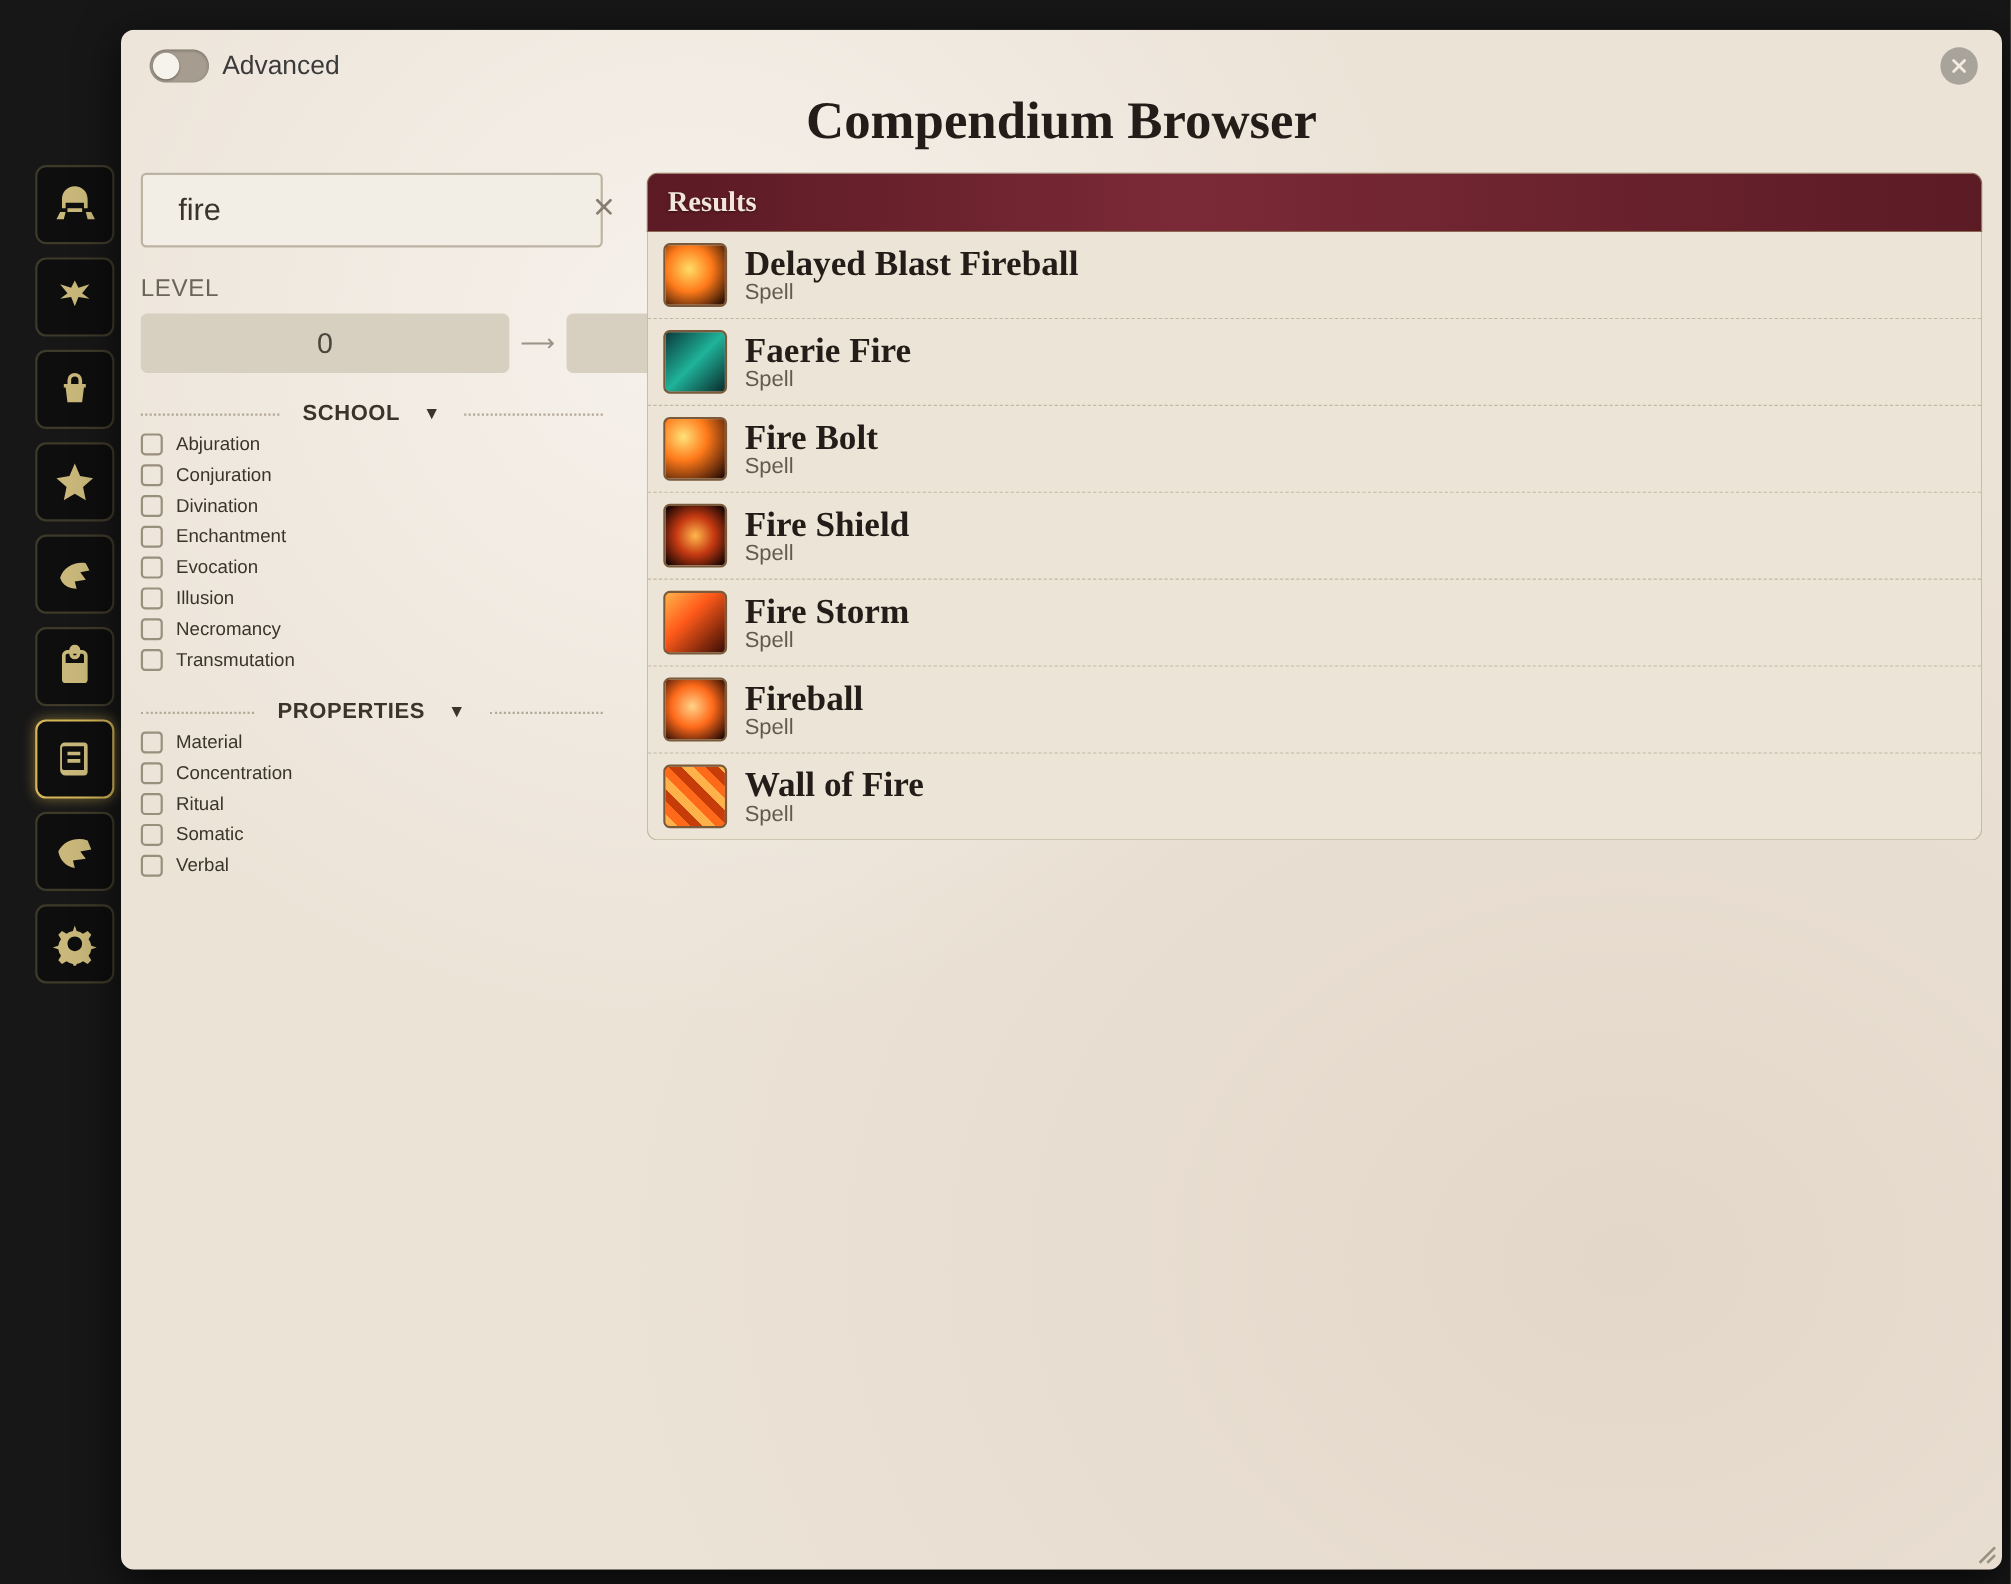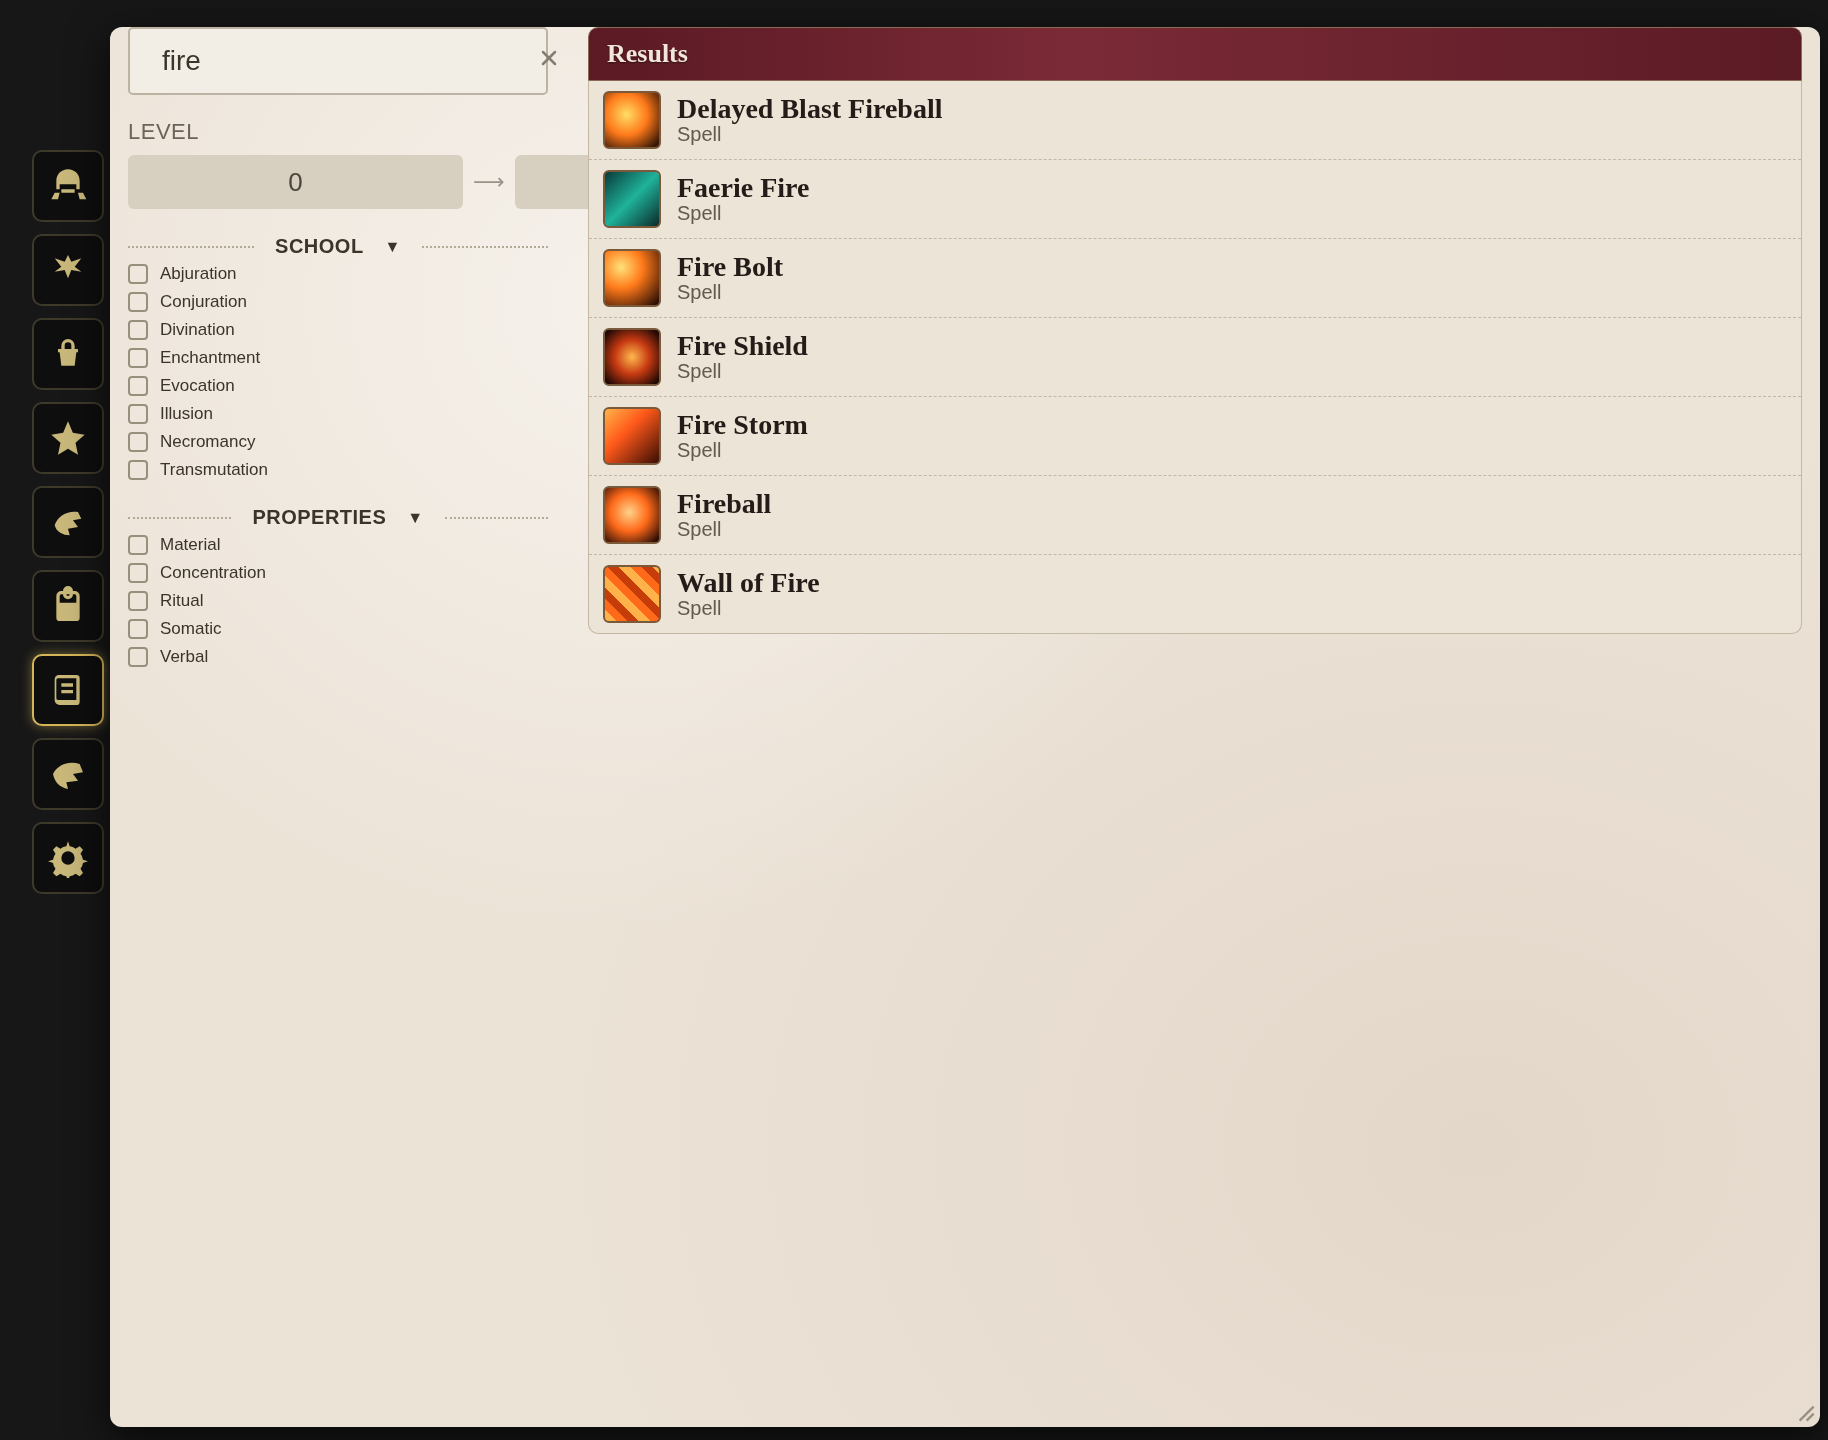--- a/index.html
+++ b/index.html
@@ -273,21 +273,21 @@
     border-radius: 6px;
     border: 2px solid #7a5a3a;
     flex-shrink: 0;
     display: flex;
     align-items: center;
     justify-content: center;
   }
   .result-text .name {
     font-family: Georgia, "Times New Roman", serif;
     font-weight: 800;
-    font-size: 28px;
+    font-size: 32px;
     color: #241c18;
     line-height: 1.0;
     text-align: center;
   }
   .result-text .type {
     font-size: 20px;
     color: #615a4d;
     line-height: 1.1;
   }
 
@@ -346,20 +346,34 @@
       </svg>
   </div>
   <div class="sidebar-btn">
     <svg viewBox="0 0 24 24">
         <path fill="currentColor" d="M12 2l1 3a7 7 0 013.5 1.5L19 5l2 2-1.5 2.5A7 7 0 0121 13l3 1-0 0-3 1a7 7 0 01-1.5 3.5L21 21l-2 2-2.5-1.5A7 7 0 0113 23l-1 3-1-3a7 7 0 01-3.5-1.5L5 23l-2-2 1.5-2.5A7 7 0 013 15l-3-1 3-1a7 7 0 011.5-3.5L3 7l2-2 2.5 1.5A7 7 0 0111 5l1-3zm0 6a4 4 0 100 8 4 4 0 000-8z"></path>
       </svg>
   </div>
 </div>
 
 <div class="window">
+  <div class="window-header">
+    <div class="advanced-toggle">
+      <span class="toggle-track">
+          <span class="toggle-thumb"></span>
+        </span>
+      <span>Advanced</span>
+    </div>
+    <div class="close-btn">
+      <svg viewBox="0 0 24 24" width="20" height="20">
+          <path fill="currentColor" d="M18 6L6 18M6 6l12 12" stroke="currentColor" stroke-width="3" stroke-linecap="round"></path>
+        </svg>
+    </div>
+    <h1 class="window-title">Compendium Browser</h1>
+  </div>
 
   <div class="window-body">
 
     <div class="filters">
       <div class="search-wrap">
         <svg class="search-icon" width="26" height="26" viewBox="0 0 24 24">
             <path fill="currentColor" d="M10 2a8 8 0 105.3 14l5.4 5.4 1.4-1.4-5.4-5.4A8 8 0 0010 2zm0 2a6 6 0 110 12 6 6 0 010-12z"></path>
           </svg>
         <input class="search-input" type="text" value="fire" style="">
         <span class="clear-icon">

